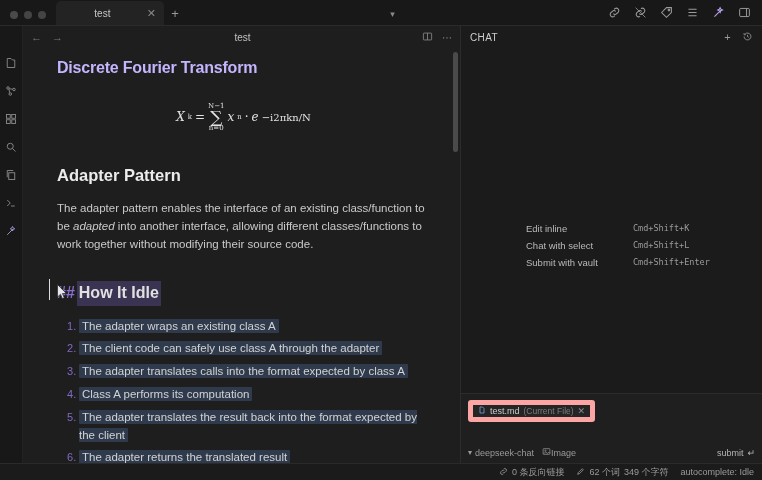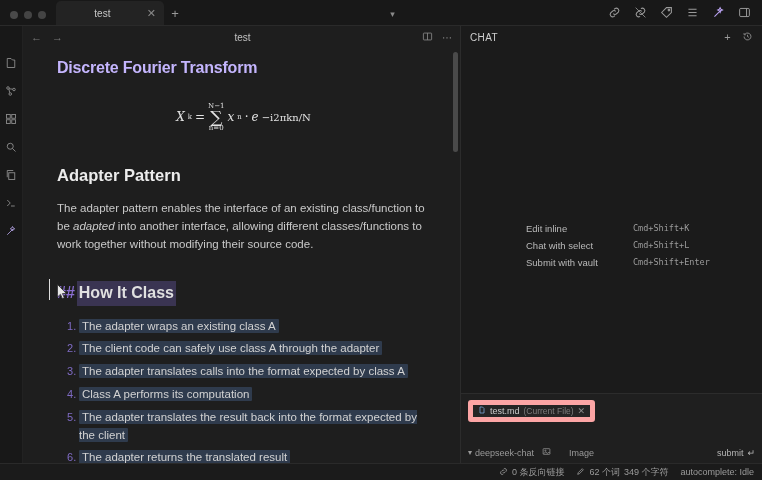--- a/index.html
+++ b/index.html
@@ -283,21 +283,21 @@
     height: 22px;
   }
   .composer-foot {
     display: flex; align-items: center;
     gap: 8px;
     font-size: 9px;
     color: #9a9a9a;
     padding-top: 3px;
   }
   .composer-foot .model { display: flex; align-items: center; gap: 3px; }
-  .composer-foot .chip2 { display: flex; align-items: center; gap: 18px; text-align: center; }
+  .composer-foot .chip2 { display: flex; align-items: center; gap: 0; text-align: center; }
   .composer-foot .spacer { flex: 1; }
   .composer-foot .submit { color: #b5b5b5; display: flex; gap: 4px; align-items: center; }
 
   
   .statusbar {
     height: 17px; flex: 0 0 17px;
     background: #1b1b1b;
     border-top: 1px solid #2a2a2a;
     display: flex; align-items: center;
     font-size: 9px;
@@ -456,21 +456,21 @@
           </span>
         </div>
 
         <h2 class="adapter">Adapter Pattern</h2>
 
         <p class="para"><span>The adapter pattern enables the interface of an existing class/function to be </span><i>adapted</i><span> into another interface, allowing different classes/functions to work together without modifying their source code.</span></p>
 
         <div class="howitworks">
           <span class="cursor-caret"></span>
           <span class="hash">##</span>
-          <span class="hiw-text">How It Class</span>
+          <span class="hiw-text">How It Idle</span>
         </div>
 
         <ol class="steps">
           <li><span class="txt">The adapter wraps an existing class A</span></li>
           <li><span class="txt">The client code can safely use class A through the adapter</span></li>
           <li><span class="txt">The adapter translates calls into the format expected by class A</span></li>
           <li><span class="txt">Class A performs its computation</span></li>
           <li><span class="txt">The adapter translates the result back into the format expected by the client</span></li>
           <li><span class="txt">The adapter returns the translated result</span></li>
         </ol>

